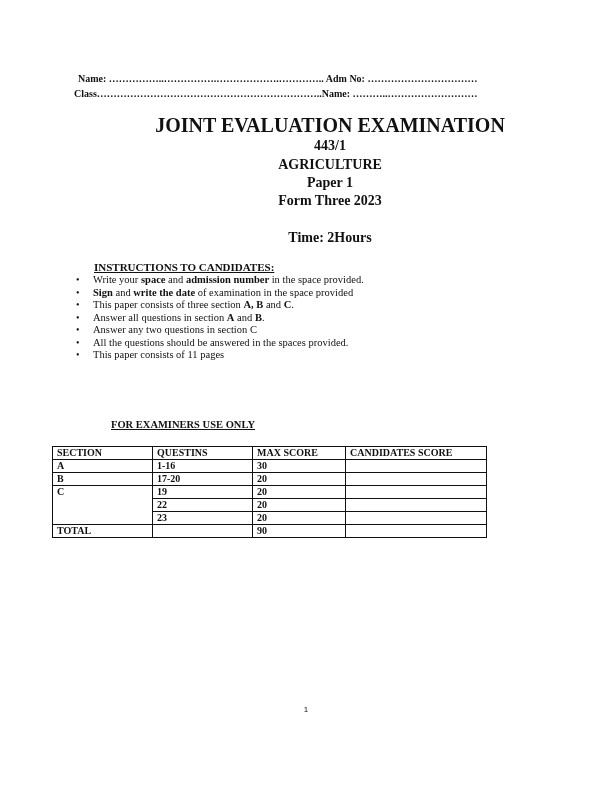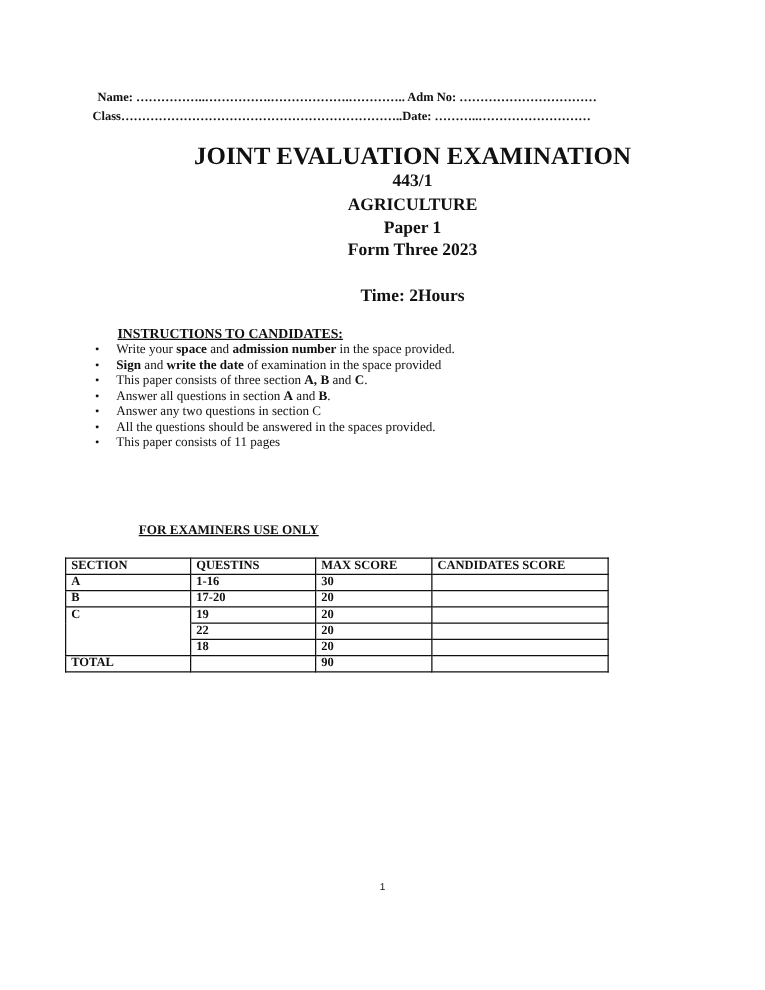--- a/index.html
+++ b/index.html
@@ -25,21 +25,21 @@
   td.c1 { width: 91px; } td.c2 { width: 91px; } td.c3 { width: 84px; } td.c4 { width: 132px; }
   td.merged-top { border-bottom: none; }
   td.merged-mid { border-top: none; border-bottom: none; }
   td.merged-bot { border-top: none; }
   #pagenum { position: absolute; left: 0; width: 612px; top: 705px; text-align: center; font-family: "Liberation Sans", sans-serif; font-size: 8px; }
 </style>
 </head>
 <body>
 
 <div class="hdr-line" id="l1">Name: ……………..…………….……………….………….. Adm No: ……………………………</div>
-<div class="hdr-line" id="l2">Class…………………………………………………………..Date: ………..………………………</div>
+<div class="hdr-line" id="l2">Class…………………………………………………………..Name: ………..………………………</div>
 
 <div class="center" id="title">JOINT EVALUATION EXAMINATION</div>
 <div class="center" id="code">443/1</div>
 <div class="center" id="subject">AGRICULTURE</div>
 <div class="center" id="paper">Paper 1</div>
 <div class="center" id="form">Form Three 2023</div>
 <div class="center" id="time">Time: 2Hours</div>
 
 <div id="instr-head">INSTRUCTIONS TO CANDIDATES:</div>
 <ul id="instr-list">
@@ -81,21 +81,21 @@
     <td></td>
   </tr>
   <tr>
     <td class="merged-mid"></td>
     <td>22</td>
     <td>20</td>
     <td></td>
   </tr>
   <tr>
     <td class="merged-bot"></td>
-    <td>18</td>
+    <td>23</td>
     <td>20</td>
     <td></td>
   </tr>
   <tr>
     <td>TOTAL</td>
     <td></td>
     <td>90</td>
     <td></td>
   </tr>
 </tbody>

